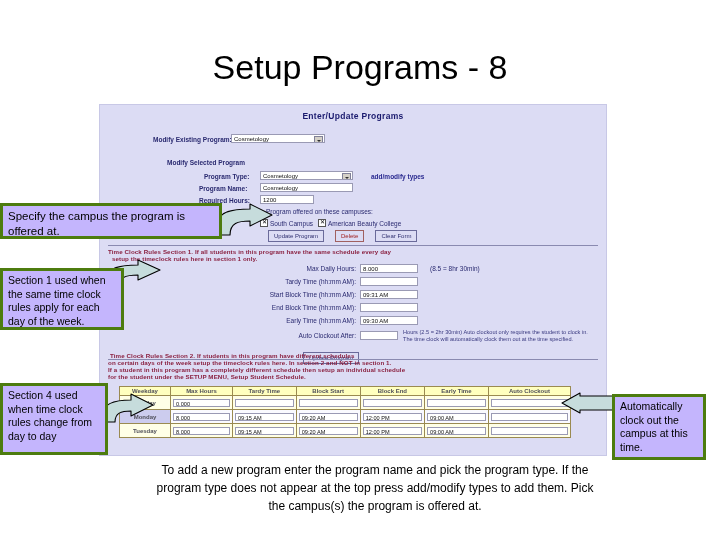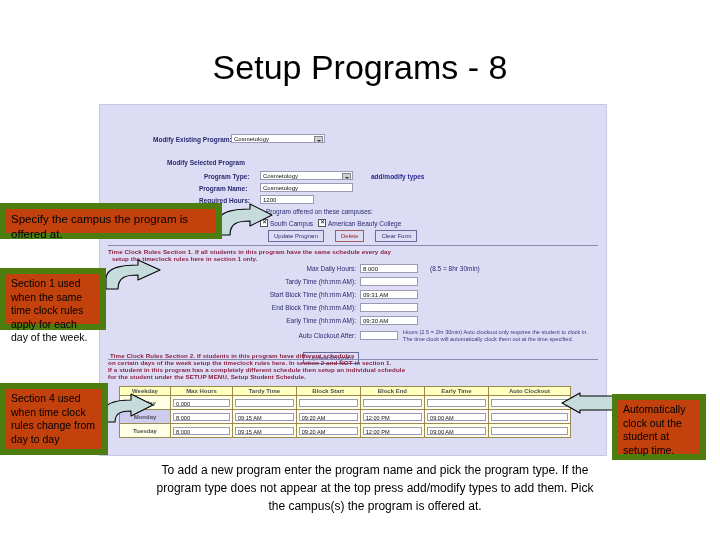--- a/index.html
+++ b/index.html
@@ -70,39 +70,40 @@
   .tbl tr.alt td{background:#fafaff;}
   .tbl tr.alt td.day{background:#ccccee;}
   .tbl tr.norm td{background:#ffffe6;}
   .tbl td .cell{
     display:block;background:#fff;border:1px solid #9a9ab4;height:8px;
     line-height:8px;font-size:5.6px;color:#111;text-align:left;padding-left:2px;
     box-sizing:border-box;
   }
   
   .callout{
-    position:absolute;background:#c2410c;border:6px solid #4d7c0f;
+    position:absolute;background:#c4b5fd;border:3px solid #4d7c0f;
     font-size:11.5px;color:#000;line-height:15px;padding:3px 5px;
     box-sizing:border-box;
   }
   .callout.small{font-size:10.5px;line-height:13.5px;}
   
   .caption{
     position:absolute;left:150px;top:461px;width:450px;
     font-size:12px;color:#000;line-height:18px;text-align:center;
   }
   svg.arrow{position:absolute;overflow:visible;}
 </style>
 </head>
 <body>
 
 <div class="slide-title">Setup Programs - 8</div>
 
 <div class="shot">
 
+  <div class="shot-title">Enter/Update Programs</div>
 
   <div style="position:absolute;left:53px;top:31px;" class="lbl">Modify Existing Program:</div>
   <div class="sel" style="position:absolute;left:131px;top:29px;width:94px;">
     <span>Cosmetology</span>
     <span class="arw"></span>
   </div>
 
   <div style="position:absolute;left:67px;top:54px;" class="lbl">Modify Selected Program</div>
 
   <div style="position:absolute;left:104px;top:68px;" class="lbl">Program Type:</div>
@@ -264,19 +265,19 @@
 <svg class="arrow" style="left:101px;top:392px;" width="60" height="34">
   <path d="M2,30 L2,22 C2,10 16,8 30,8 L30,2 L52,13 L30,24 L30,19 C20,19 14,21 14,30 Z" fill="#c6dcdc" stroke="#000" stroke-width="1.1" stroke-linejoin="round"></path>
 </svg>
 
 <svg class="arrow" style="left:560px;top:392px;" width="58" height="24">
   <path d="M56,4 L20,4 L20,1 L2,11 L20,21 L20,18 L56,18 Z" fill="#c6dcdc" stroke="#000" stroke-width="1.1" stroke-linejoin="round"></path>
 </svg>
 
 <div class="callout" style="left:0px;top:203px;width:222px;height:36px;">Specify the campus the program is offered at.</div>
 
-<div class="callout small" style="left:0px;top:268px;width:106px;height:62px;">Section 1 used when the same time clock rules apply for each day of the week.</div>
+<div class="callout small" style="left:0px;top:268px;width:124px;height:62px;">Section 1 used when the same time clock rules apply for each day of the week.</div>
 
 <div class="callout small" style="left:0px;top:383px;width:108px;height:72px;">Section 4 used when time clock rules change from day to day</div>
 
-<div class="callout small" style="left:612px;top:394px;width:94px;height:66px;">Automatically clock out the student at setup time.</div>
+<div class="callout small" style="left:612px;top:394px;width:94px;height:66px;">Automatically clock out the campus at this time.</div>
 
 <div class="caption">To add a new program enter the program name and pick the program type.  If the program type does not appear at the top press add/modify types to add them. Pick the campus(s)  the program is offered at.</div>
 
 </body></html>

